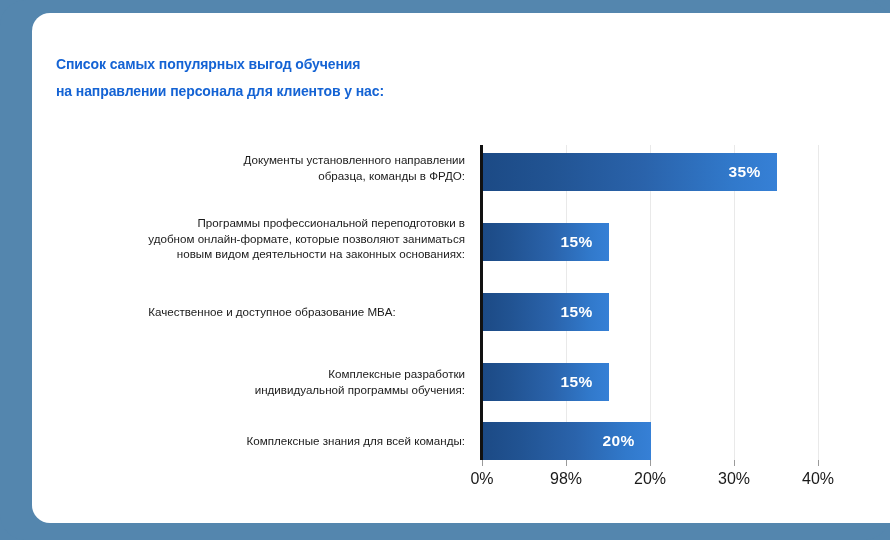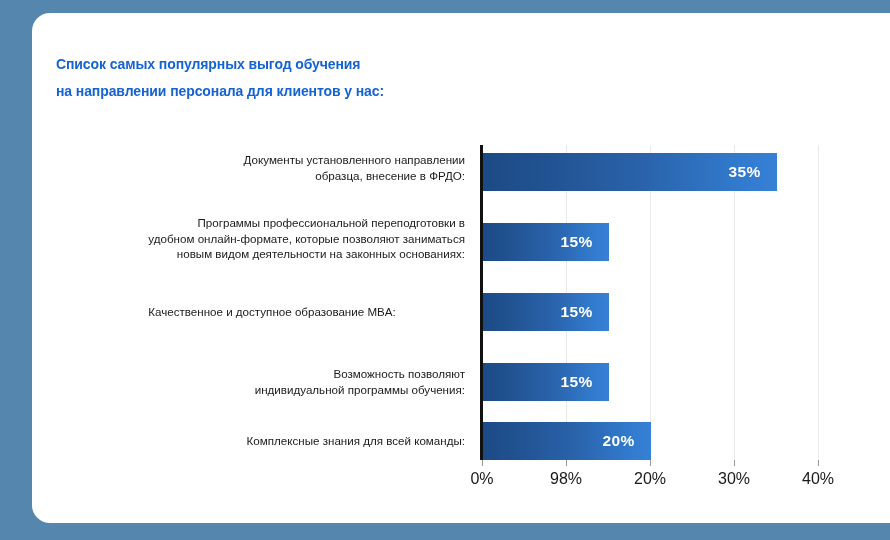--- a/index.html
+++ b/index.html
@@ -130,21 +130,21 @@
       <div class="gridline" style="left:702px;"></div>
       <div class="gridline" style="left:786px;"></div>
 
       <div id="yaxis"></div>
 
       <div id="rows">
 
         <div class="row" style="top:32px; height:38px;">
           <div class="cat-label" style="top:-1px;">
             <span>Документы установленного направлении</span><br>
-            <span>образца, внесение в ФРДО:</span>
+            <span>образца, команды в ФРДО:</span>
           </div>
           <div class="bar-wrap" style="width:294px;">
             <div class="bar">
               <span class="bar-value">35%</span>
             </div>
           </div>
         </div>
 
         <div class="row" style="top:102px; height:38px;">
           <div class="cat-label" style="top:-8px;">
@@ -165,21 +165,21 @@
           </div>
           <div class="bar-wrap" style="width:126px;">
             <div class="bar">
               <span class="bar-value">15%</span>
             </div>
           </div>
         </div>
 
         <div class="row" style="top:242px; height:38px;">
           <div class="cat-label" style="top:3px;">
-            <span>Возможность позволяют</span><br>
+            <span>Комплексные разработки</span><br>
             <span>индивидуальной программы обучения:</span>
           </div>
           <div class="bar-wrap" style="width:126px;">
             <div class="bar">
               <span class="bar-value">15%</span>
             </div>
           </div>
         </div>
 
         <div class="row" style="top:301px; height:38px;">

